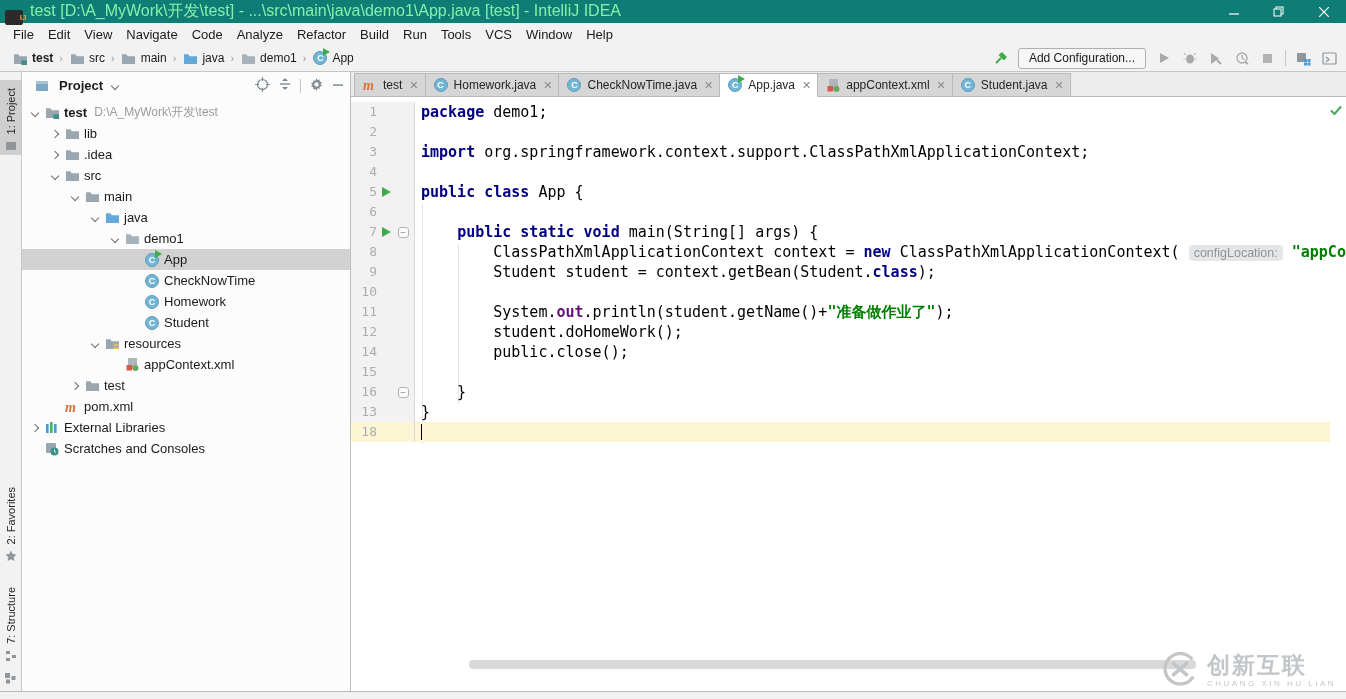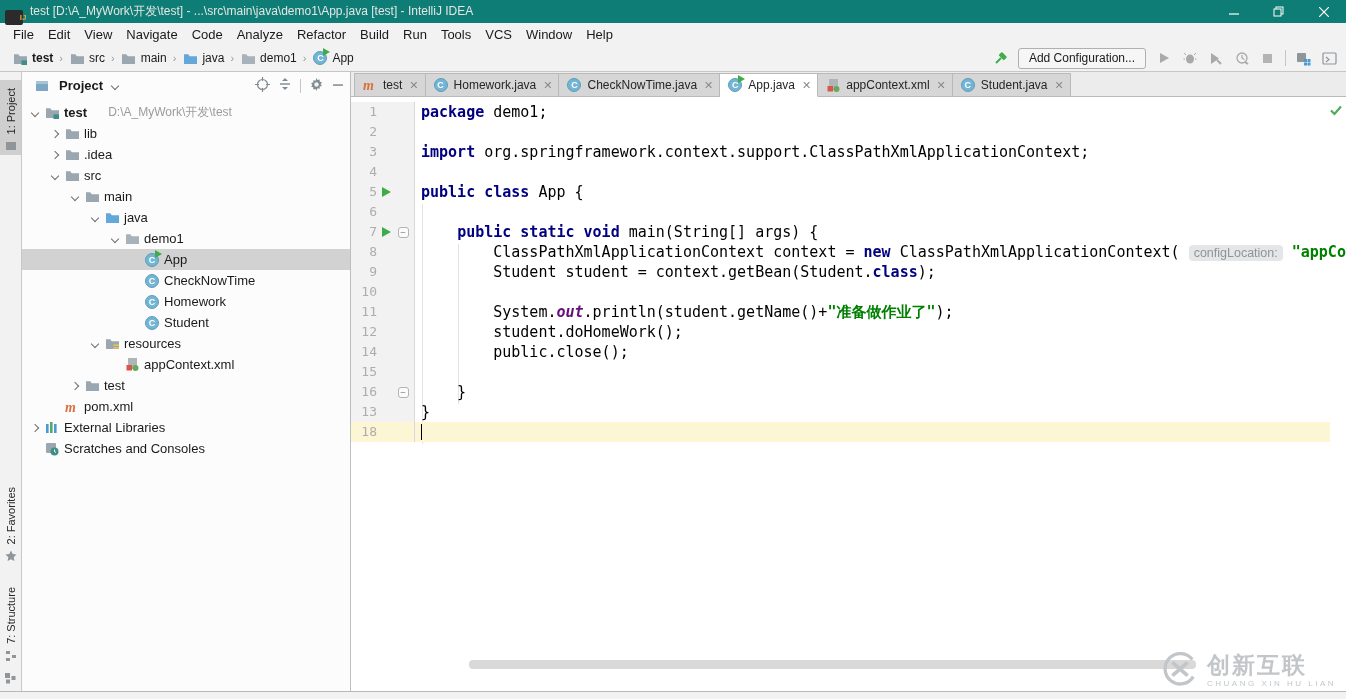--- a/index.html
+++ b/index.html
@@ -2,21 +2,21 @@
 <html style="--titlebar: #0d7d75; --keyword: #000080; --string: #008000; --field: #660e7a; --run_green: #3fab4a; --selection: #d2d2d2; --current_line: #fcf6d4;"><head>
 <meta charset="utf-8">
 <style>
   * { margin:0; padding:0; box-sizing:border-box; }
   html,body { width:1346px; height:699px; overflow:hidden; }
   body { font-family:"Liberation Sans", sans-serif; background:#fff; position:relative; font-size:13px; color:#1a1a1a; }
 
   
   .titlebar { height:23px; background:var(--titlebar); display:flex; align-items:center; color:#fff; }
   .tb-logo { width:15px; height:15px; margin:12px 7px 0 5px; background:#2b2b2b; border-radius:2px; color:#e8a33d; font-size:8px; font-weight:bold; display:flex; align-items:center; justify-content:center; letter-spacing:0;padding-left:18px; }
-  .tb-title { font-size:12px; color:#e5e5e5; white-space:nowrap; }
+  .tb-title { font-size:16px; color:#86efac; white-space:nowrap; }
   .tb-controls { margin-left:auto; display:flex; height:100%; }
   .tb-btn { width:45px; height:100%; display:flex; align-items:center; justify-content:center; color:#fff; font-size:11px; }
   .tb-btn svg { display:block; }
 
   
   .menubar { height:22px; background:#f2f2f2; display:flex; align-items:center; padding-left:6px; }
   .menu-item { padding:2px 7px; font-size:13px; color:#1a1a1a; }
 
   
   .toolbar { height:27px; background:#f2f2f2; border-bottom:1px solid #c6c6c6; display:flex; align-items:center; padding:0 8px 0 10px; }
@@ -53,21 +53,21 @@
   .tree-row { height:21px; display:flex; align-items:center; white-space:nowrap; }
   .tree-row.selected { background:#d2d2d2; }
   .chev { width:14px; height:14px; display:inline-flex; align-items:center; justify-content:center; flex:0 0 14px; }
   .chev::before { content:""; width:5px; height:5px; border-right:1.4px solid #6e6e6e; border-bottom:1.4px solid #6e6e6e; display:block; }
   .chev.right::before { transform:rotate(-45deg); }
   .chev.down::before { transform:rotate(45deg); }
   .chev.none::before { border:none; }
   .titem-icon { width:16px; height:16px; margin:0 4px 0 2px; flex:0 0 16px; display:flex; align-items:center; justify-content:center; position:relative; }
   .titem-label { font-size:13px; color:#1a1a1a; }
   .titem-label.bold { font-weight:bold; }
-  .titem-sub { font-size:12px; color:#9b9b9b; margin-left:21px; }
+  .titem-sub { font-size:12px; color:#9b9b9b; margin-left:7px; }
 
   
   .cls-circle { width:14px; height:14px; border-radius:50%; background:#72b5d4; border:1px solid #5f9cb9; color:#fff; font-size:9px; font-weight:bold; display:flex; align-items:center; justify-content:center; font-family:"Liberation Sans",sans-serif; }
   .run-overlay { position:absolute; top:-2px; right:-2px; width:0; height:0; border-left:7px solid #3fab4a; border-top:4px solid transparent; border-bottom:4px solid transparent; }
 
   
   .editor-zone { flex:1; display:flex; flex-direction:column; min-width:0; }
   .tabs { height:25px; background:#ececec; border-bottom:1px solid #b9b9b9; display:flex; align-items:flex-end; padding-left:3px; }
   .tab { height:24px; background:#d6d6d6; border:1px solid #b9b9b9; border-left:none; display:flex; align-items:center; gap:5px; padding:0 6px 0 7px; font-size:12px; color:#262626; margin-bottom:-1px; }
   .tab:first-child { border-left:1px solid #b9b9b9; }
@@ -85,21 +85,21 @@
   .fold-box { width:11px; height:11px; border:1px solid #b2b2b2; border-radius:3px; background:#fbfbfb; color:#8a8a8a; font-size:9px; line-height:9px; text-align:center; }
   .run-tri { width:0; height:0; border-left:9px solid #3fab4a; border-top:5.5px solid transparent; border-bottom:5.5px solid transparent; }
   .ltext { padding-left:6px; white-space:pre; }
   .code-line.current { background:var(--current_line); }
   .code-line.current .gutter { background:var(--current_line); }
   .caret { display:inline-block; width:1px; height:16px; background:#000; vertical-align:middle; margin-top:-2px; }
 
   .tk-kw  { color:var(--keyword); font-weight:bold; }
   .tk-p   { color:#000; }
   .tk-str { color:var(--string); font-weight:bold; }
-  .tk-fld { color:var(--field); font-weight:bold; font-style:italic; }
+  .tk-fld { color:var(--field); font-weight:bold; }
   .tk-hint{ background:#e4e6e7; color:#8f9496; border-radius:4px; padding:1px 5px; font-family:"Liberation Sans",sans-serif; font-size:12.5px; font-weight:normal; }
 
   .indent-guide { position:absolute; width:1px; background:#e3e3e3; }
   .insp-check { position:absolute; top:6px; right:3px; }
   .hscrollbar { position:absolute; bottom:22px; left:118px; width:727px; height:9px; background:#d9d9d9; border-radius:4px; }
 
   
   .statusbar { height:8px; background:#f2f2f2; border-top:1px solid #b8b8b8; }
 
   

